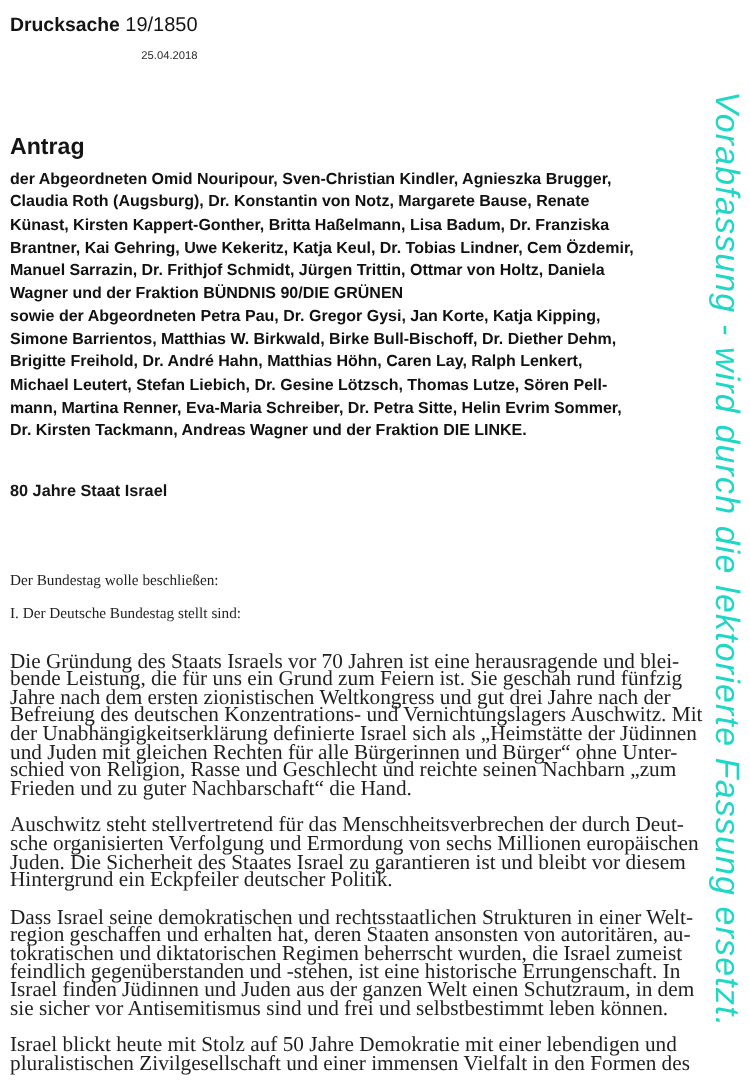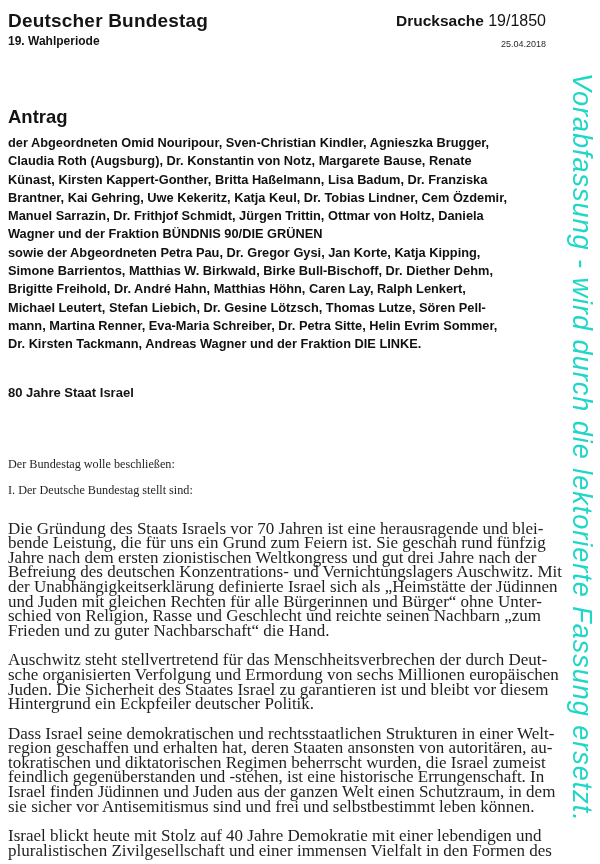--- a/index.html
+++ b/index.html
@@ -86,24 +86,20 @@
     color: #1ed7c6;
   }
 </style>
 </head>
 <body>
 
 <div class="content">
 
   <div class="doc-header">
     <div>
-      <div class="institution">Deutscher Bundestag</div>
-      <div class="period">19. Wahlperiode</div>
-    </div>
-    <div>
       <div class="docnum-line">
         <span class="lbl">Drucksache </span><span class="prefix">19/</span><span class="num">1850</span>
       </div>
       <div class="doc-date">25.04.2018</div>
     </div>
   </div>
 
   <div class="antrag-title">Antrag</div>
 
   <div class="sponsors">der Abgeordneten Omid Nouripour, Sven-Christian Kindler, Agnieszka Brugger,
@@ -139,18 +135,18 @@
 Juden. Die Sicherheit des Staates Israel zu garantieren ist und bleibt vor diesem
 Hintergrund ein Eckpfeiler deutscher Politik.</div>
 
   <div class="para serif">Dass Israel seine demokratischen und rechtsstaatlichen Strukturen in einer Welt-
 region geschaffen und erhalten hat, deren Staaten ansonsten von autoritären, au-
 tokratischen und diktatorischen Regimen beherrscht wurden, die Israel zumeist
 feindlich gegenüberstanden und -stehen, ist eine historische Errungenschaft. In
 Israel finden Jüdinnen und Juden aus der ganzen Welt einen Schutzraum, in dem
 sie sicher vor Antisemitismus sind und frei und selbstbestimmt leben können.</div>
 
-  <div class="para serif">Israel blickt heute mit Stolz auf 40 Jahre Demokratie mit einer lebendigen und
+  <div class="para serif">Israel blickt heute mit Stolz auf 50 Jahre Demokratie mit einer lebendigen und
 pluralistischen Zivilgesellschaft und einer immensen Vielfalt in den Formen des</div>
 
 </div>
 
 <div class="watermark" style="color: rgb(30, 215, 198);">Vorabfassung - wird durch die lektorierte Fassung ersetzt.</div>
 
 </body></html>

